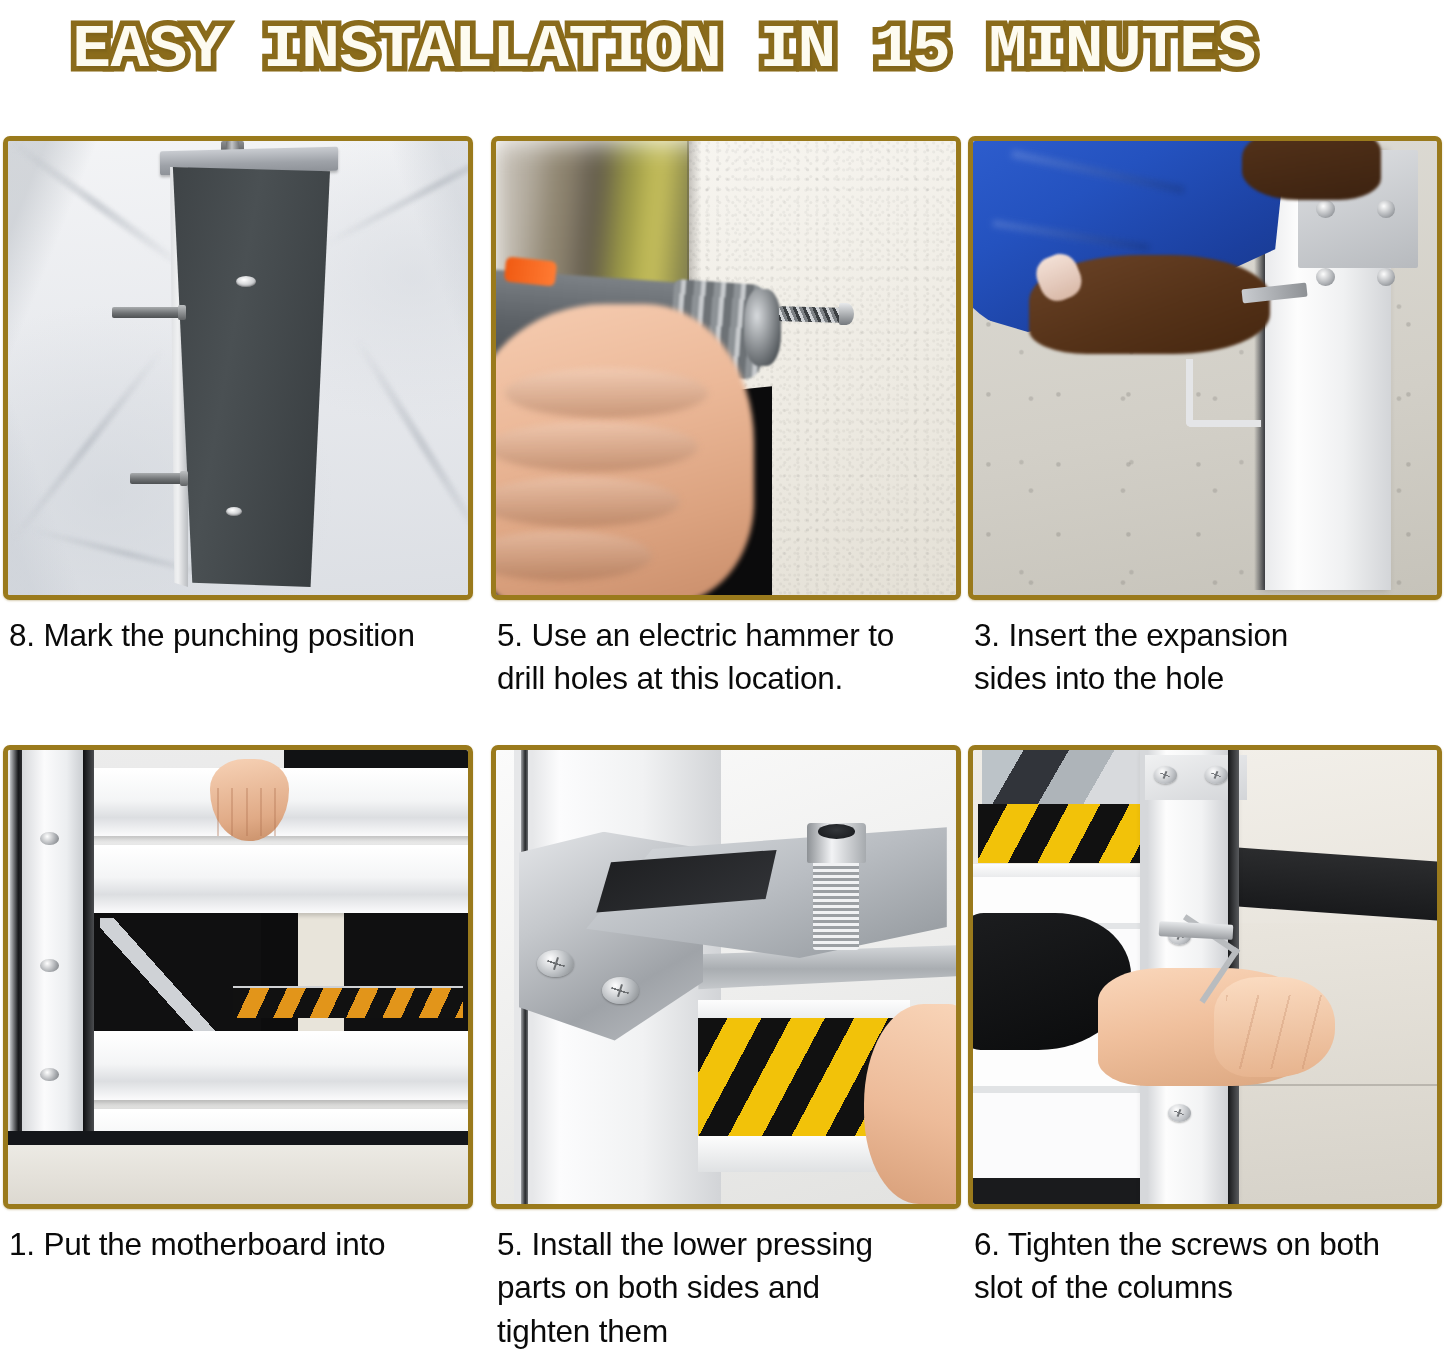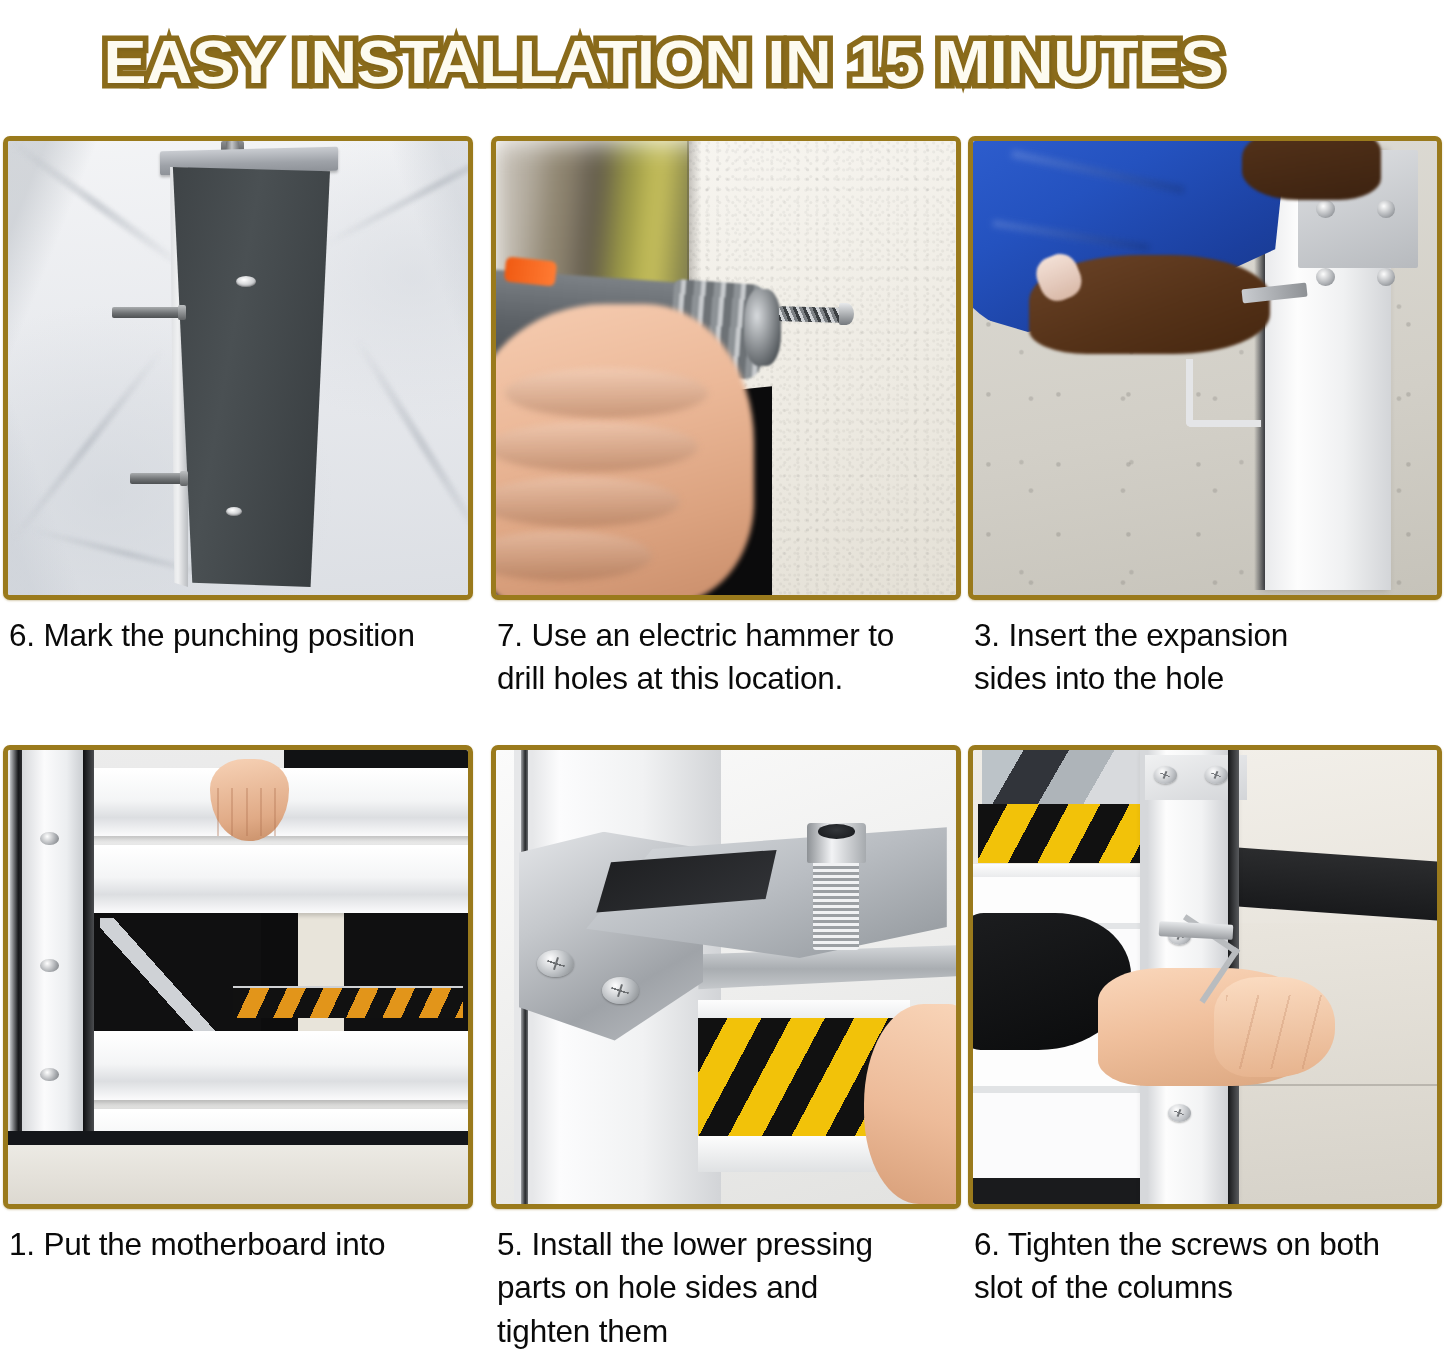--- a/index.html
+++ b/index.html
@@ -10,23 +10,23 @@
     overflow: hidden;
   }
   #page {
     position: relative;
     width: 1445px; height: 1352px;
     background: #ffffff;
   }
 
   
   #header {
-    position: absolute; left: 0; top: 12px;
+    position: absolute; left: 0; top: 0;
     width: 1327px; height: 100px;
-    display: flex; align-items: center; justify-content: center;
+    display: flex; align-items: center; justify-content: center; font-family: Liberation Mono, monospace;
   }
   #title {
     font-size: 62px;
     font-weight: bold;
     letter-spacing: -0.5px;
     color: #FDFBF0;
     transform: scaleX(1.04);
     white-space: nowrap;
     line-height: 1;
     -webkit-text-stroke: 11px #8a6b1b;
@@ -624,21 +624,21 @@
           <div class="p1-topbar"></div>
           <div class="p1-postedge"></div>
           <div class="p1-post"></div>
           <div class="p1-hole" style="left:228px;top:135px;width:20px;height:11px;"></div>
           <div class="p1-hole" style="left:218px;top:366px;width:16px;height:9px;"></div>
           <div class="p1-bolt" style="left:104px;top:166px;width:70px;"></div>
           <div class="p1-bolt" style="left:122px;top:332px;width:54px;"></div>
         </div>
       </div>
       <div class="caption">
-        <span class="ln">6. Mark the punching position</span>
+        <span class="ln">8. Mark the punching position</span>
       </div>
     </div>
 
     <div class="cell c2">
       <div class="photo-frame">
         <div class="photo">
           <div class="p2-bgblur"></div>
           <div class="p2-wall"></div>
           <div class="p2-walledge"></div>
           <div class="p2-dark"></div>
@@ -649,21 +649,21 @@
           <div class="p2-bit"></div>
           <div class="p2-bittip"></div>
           <div class="p2-hand"></div>
           <div class="p2-finger" style="left:2%;top:50%;width:44%;height:11%;"></div>
           <div class="p2-finger" style="left:-2%;top:62%;width:46%;height:11%;"></div>
           <div class="p2-finger" style="left:-4%;top:74%;width:44%;height:11%;"></div>
           <div class="p2-finger" style="left:-6%;top:86%;width:40%;height:11%;"></div>
         </div>
       </div>
       <div class="caption">
-        <span class="ln">7. Use an electric hammer to</span>
+        <span class="ln">5. Use an electric hammer to</span>
         <span class="ln">drill holes at this location.</span>
       </div>
     </div>
 
     <div class="cell c3">
       <div class="photo-frame">
         <div class="photo">
           <div class="p3-floor"></div>
           <div class="p3-colshadow"></div>
           <div class="p3-column"></div>
@@ -736,21 +736,21 @@
           <div class="p5-slot"></div>
           <div class="p5-bolt"></div>
           <div class="p5-bolthead"></div>
           <div class="p5-bolthole"></div>
           <div class="p5-screw" style="left:9%;top:44%;width:8%;height:6%;"></div>
           <div class="p5-screw" style="left:23%;top:50%;width:8%;height:6%;"></div>
         </div>
       </div>
       <div class="caption">
         <span class="ln">5. Install the lower pressing</span>
-        <span class="ln">parts on hole sides and</span>
+        <span class="ln">parts on both sides and</span>
         <span class="ln">tighten them</span>
       </div>
     </div>
 
     <div class="cell c3">
       <div class="photo-frame">
         <div class="photo">
           <div class="p6-bg"></div>
           <div class="p6-wall"></div>
           <div class="p6-base"></div>

